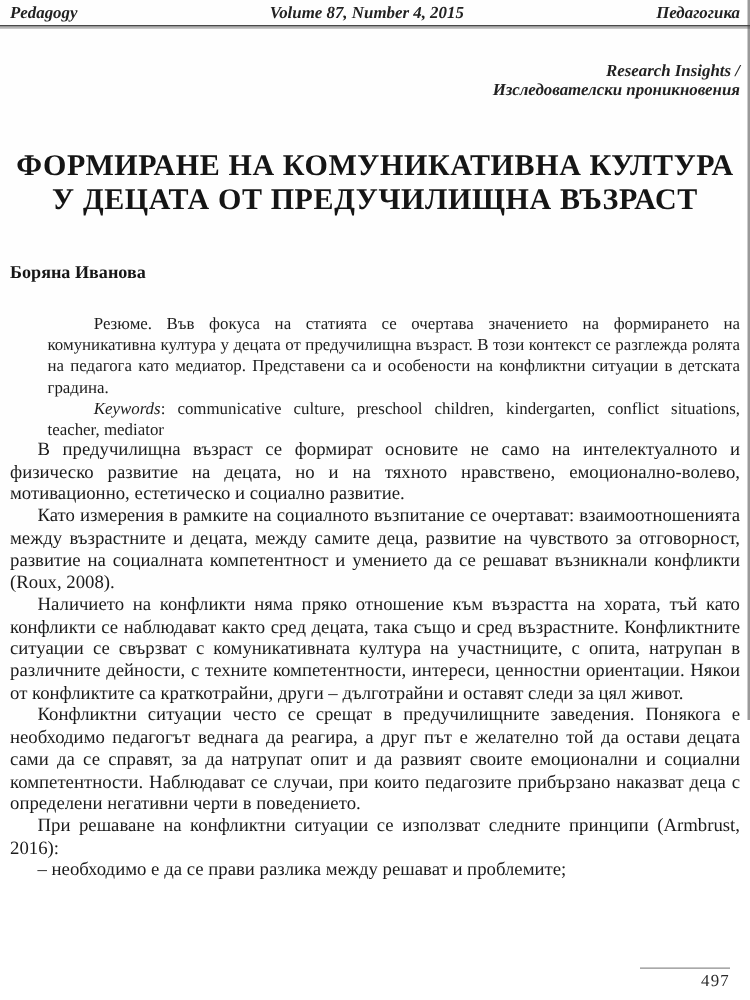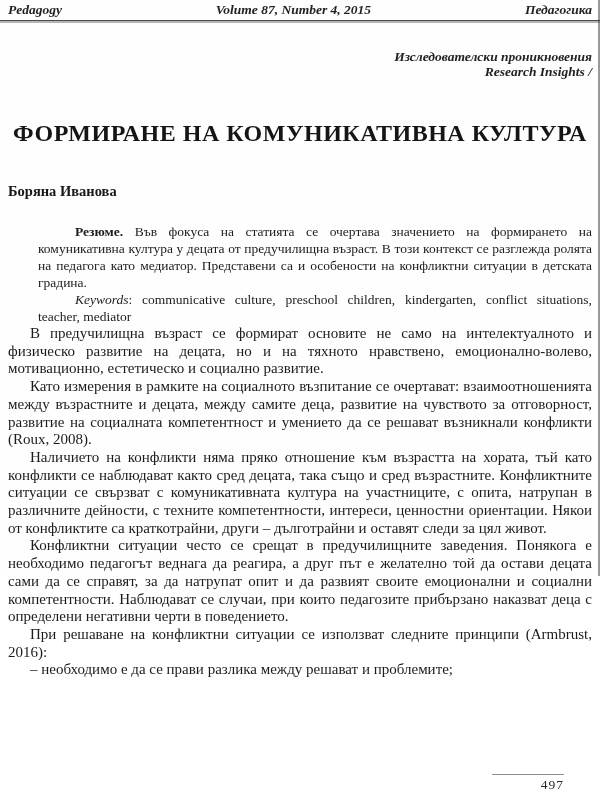--- a/index.html
+++ b/index.html
@@ -82,36 +82,36 @@
   
   .abstract {
     margin-top: 24px;
     padding-left: 30px;
     font-size: 13.5px;
     line-height: 17px;
     text-align: justify;
     color: #1c1c1c;
   }
   .abstract p { text-indent: 37px; }
-  .abstract .abstract-label { font-weight: bold; margin-top: 32px; }
+  .abstract .abstract-label { font-weight: normal; margin-top: 32px; }
   .abstract .keywords-label { font-style: italic; }
   
   .article-body {
     font-size: 15px;
     line-height: 17.7px;
     text-align: justify;
     color: #1b1b1b;
   }
   .article-body p { text-indent: 22px; }
   .list-item { text-indent: 22px; }
   
   .page-footer {
     position: absolute;
     top: 774px;
-    right: 36px;
+    right: 16px;
     width: 72px;
     text-align: right;
   }
   .footer-rule {
     border-top: 1.5px solid #8d8d8d;
     width: 72px;
     margin-bottom: 2px;
   }
   .page-number {
     font-size: 13.5px;
@@ -125,26 +125,27 @@
 <div class="page">
 
   <div class="journal-header">
     <span>Pedagogy</span>
     <span>Volume 87, Number 4, 2015</span>
     <span>Педагогика</span>
   </div>
   <div class="header-rule"></div>
 
   <div class="section-label">
+    <div>Research Insights /</div>
     <div>Изследователски проникновения</div>
-    <div>Research Insights /</div>
   </div>
 
   <h1 class="article-title">
     <div>ФОРМИРАНЕ НА КОМУНИКАТИВНА КУЛТУРА</div>
+    <div>У ДЕЦАТА ОТ ПРЕДУЧИЛИЩНА ВЪЗРАСТ</div>
   </h1>
 
   <div class="author-block">
     <div class="author-name">Боряна Иванова</div>
   </div>
 
   <div class="abstract">
     <p><span class="abstract-label">Резюме.</span><span> Във фокуса на статията се очертава значението на формирането на комуникативна култура у децата от предучилищна възраст. В този контекст се разглежда ролята на педагога като медиатор. Представени са и особености на конфликтни ситуации в детската градина.</span></p>
     <p><span class="keywords-label">Keywords</span><span>: communicative culture, preschool children, kindergarten, conflict situations, teacher, mediator</span></p>
   </div>

